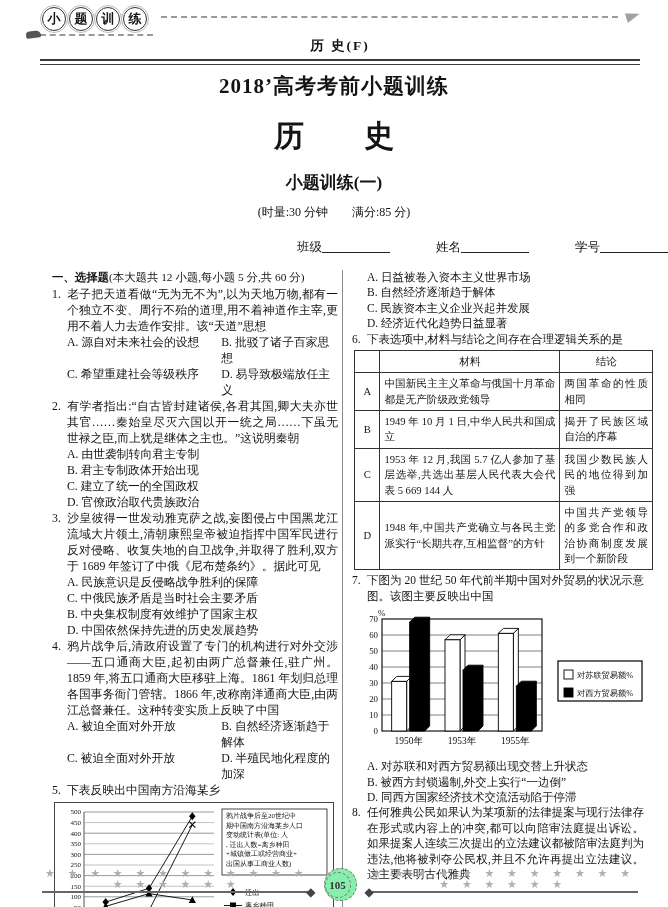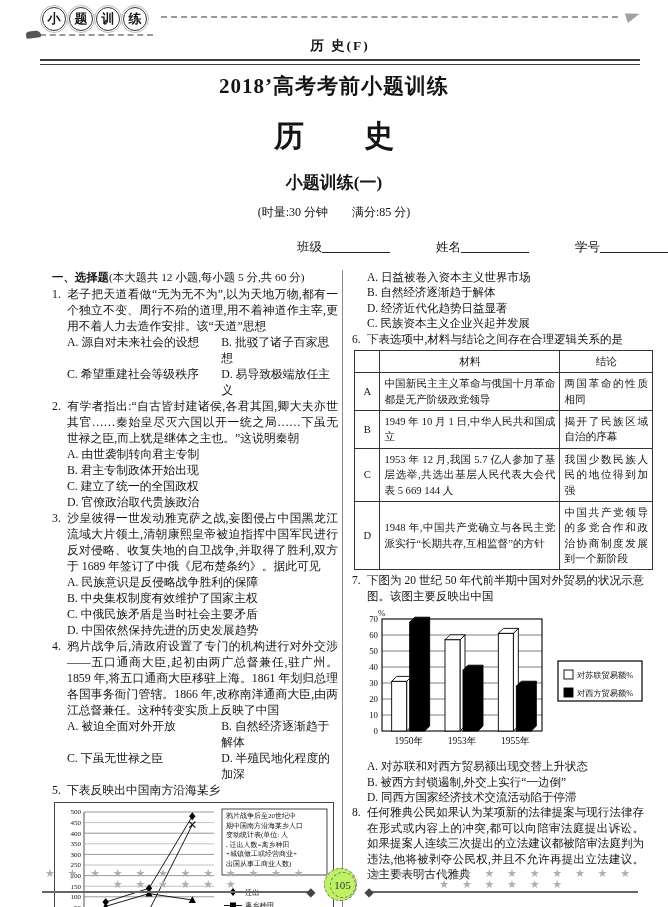--- a/index.html
+++ b/index.html
@@ -49,21 +49,21 @@
   #chart-q5{width:280px;height:150px;}
   #chart-q7{width:290px;height:152px;margin-left:2px;}
   
   .footer{position:absolute;bottom:14px;left:42px;right:30px;display:flex;align-items:flex-end;gap:12px;}
   .star-seg{flex:1;position:relative;border-bottom:2px solid #666;text-align:center;color:#b0b0b0;
             font-size:11px;letter-spacing:5px;padding-bottom:1px;line-height:1;}
   .seg-diamond{position:absolute;bottom:-7px;color:#444;font-size:12px;letter-spacing:0;}
   .star-seg.left .seg-diamond{right:-4px;}
   .star-seg.right .seg-diamond{left:-4px;}
   .pagenum-outer{width:31px;height:31px;border:1.3px dashed #777;border-radius:50%;
-                 display:flex;align-items:center;justify-content:flex-end;margin-bottom:-8px;background:#bef264;}
+                 display:flex;align-items:center;justify-content:flex-start;margin-bottom:-8px;background:#86efac;font-weight:bold;}
   .pagenum-inner{width:24px;height:24px;border:1.3px dashed #777;border-radius:50%;
                  display:flex;align-items:center;justify-content:center;font-size:11px;color:#333;}
 </style>
 </head>
 <body>
 
 <div class="page">
 
   <div class="header">
     <div class="logo-row">
@@ -114,33 +114,33 @@
         <p class="stem"><span class="qnum">2.</span><span>有学者指出:“自古皆封建诸侯,各君其国,卿大夫亦世其官……秦始皇尽灭六国以开一统之局……下虽无世禄之臣,而上犹是继体之主也。”这说明秦朝</span></p>
         <p class="opt">A. 由世袭制转向君主专制</p>
         <p class="opt">B. 君主专制政体开始出现</p>
         <p class="opt">C. 建立了统一的全国政权</p>
         <p class="opt">D. 官僚政治取代贵族政治</p>
       </div>
 
       <div>
         <p class="stem"><span class="qnum">3.</span><span>沙皇彼得一世发动雅克萨之战,妄图侵占中国黑龙江流域大片领土,清朝康熙皇帝被迫指挥中国军民进行反对侵略、收复失地的自卫战争,并取得了胜利,双方于 1689 年签订了中俄《尼布楚条约》。据此可见</span></p>
         <p class="opt">A. 民族意识是反侵略战争胜利的保障</p>
+        <p class="opt">C. 中俄民族矛盾是当时社会主要矛盾</p>
         <p class="opt">B. 中央集权制度有效维护了国家主权</p>
-        <p class="opt">C. 中俄民族矛盾是当时社会主要矛盾</p>
         <p class="opt">D. 中国依然保持先进的历史发展趋势</p>
       </div>
 
       <div>
         <p class="stem"><span class="qnum">4.</span><span>鸦片战争后,清政府设置了专门的机构进行对外交涉——五口通商大臣,起初由两广总督兼任,驻广州。1859 年,将五口通商大臣移驻上海。1861 年划归总理各国事务衙门管辖。1866 年,改称南洋通商大臣,由两江总督兼任。这种转变实质上反映了中国</span></p>
         <p class="opt2">
             <span>A. 被迫全面对外开放</span>
             <span>B. 自然经济逐渐趋于解体</span>
           </p>
         <p class="opt2">
-            <span>C. 下虽无世禄之臣</span>
+            <span>C. 被迫全面对外开放</span>
             <span>D. 半殖民地化程度的加深</span>
           </p>
       </div>
 
       <div>
         <p class="stem"><span class="qnum">5.</span><span>下表反映出中国南方沿海某乡</span></p>
         <div id="chart-q5" class="chart-box"><svg viewBox="0 0 280 150" width="280" height="150">
               <rect x="0.5" y="0.5" width="279" height="148" fill="none" stroke="#444" stroke-width="1"></rect>
               <g>
                 <line x1="30" y1="116" x2="160" y2="116" stroke="#555" stroke-width="1.4"></line>
@@ -219,22 +219,22 @@
                 <text x="191" y="133.1" font-size="7.3" fill="#111">出国从事工商业</text>
               </g>
             </svg></div>
       </div>
     </div>
 
     <div class="col-right">
       <div>
         <p class="opt">A. 日益被卷入资本主义世界市场</p>
         <p class="opt">B. 自然经济逐渐趋于解体</p>
+        <p class="opt">C. 民族资本主义企业兴起并发展</p>
         <p class="opt">D. 经济近代化趋势日益显著</p>
-        <p class="opt">C. 民族资本主义企业兴起并发展</p>
       </div>
 
       <div>
         <p class="stem"><span class="qnum">6.</span><span>下表选项中,材料与结论之间存在合理逻辑关系的是</span></p>
         <table class="q6-table">
           <tbody>
               <tr>
             <th class="cell-label"></th>
             <th class="cell-material">材料</th>
             <th class="cell-conclusion">结论</th>

